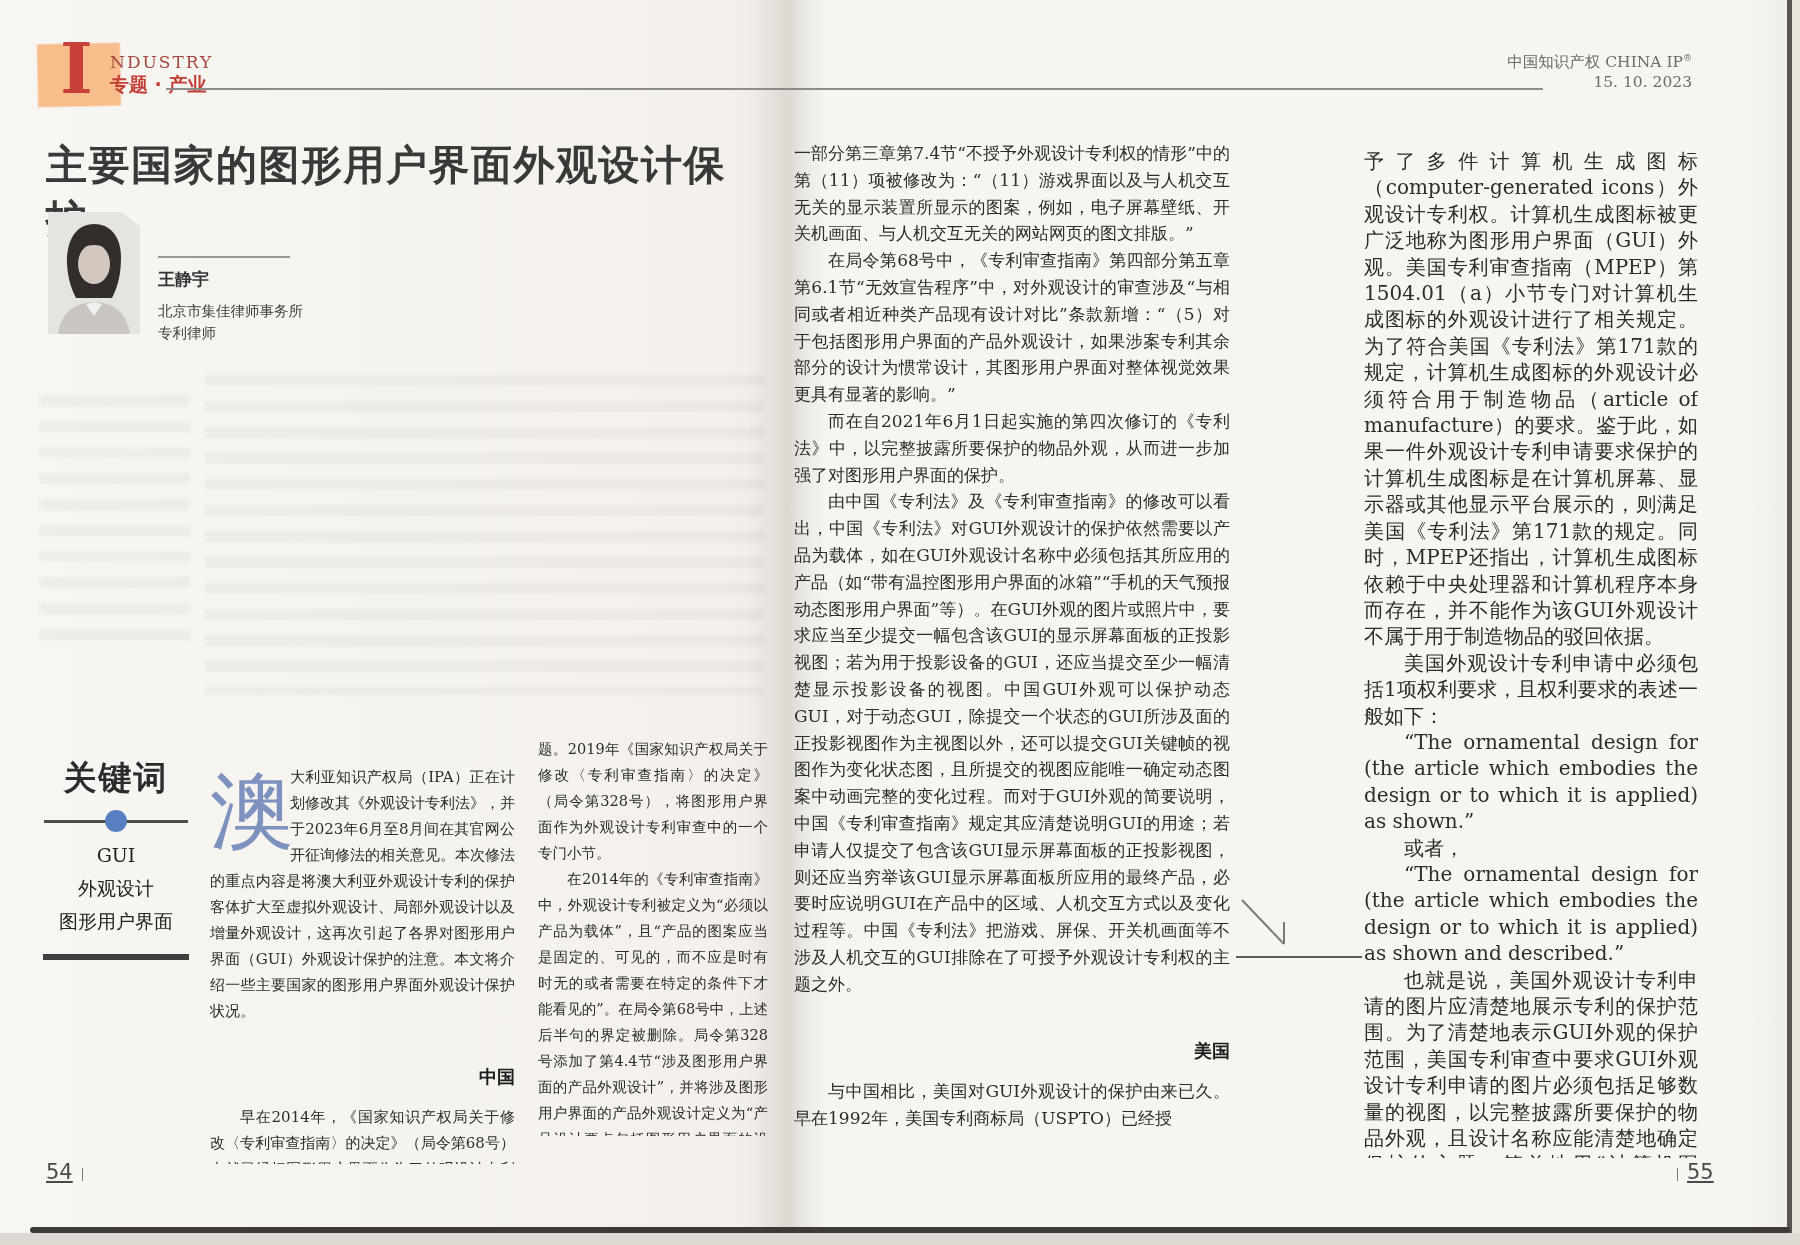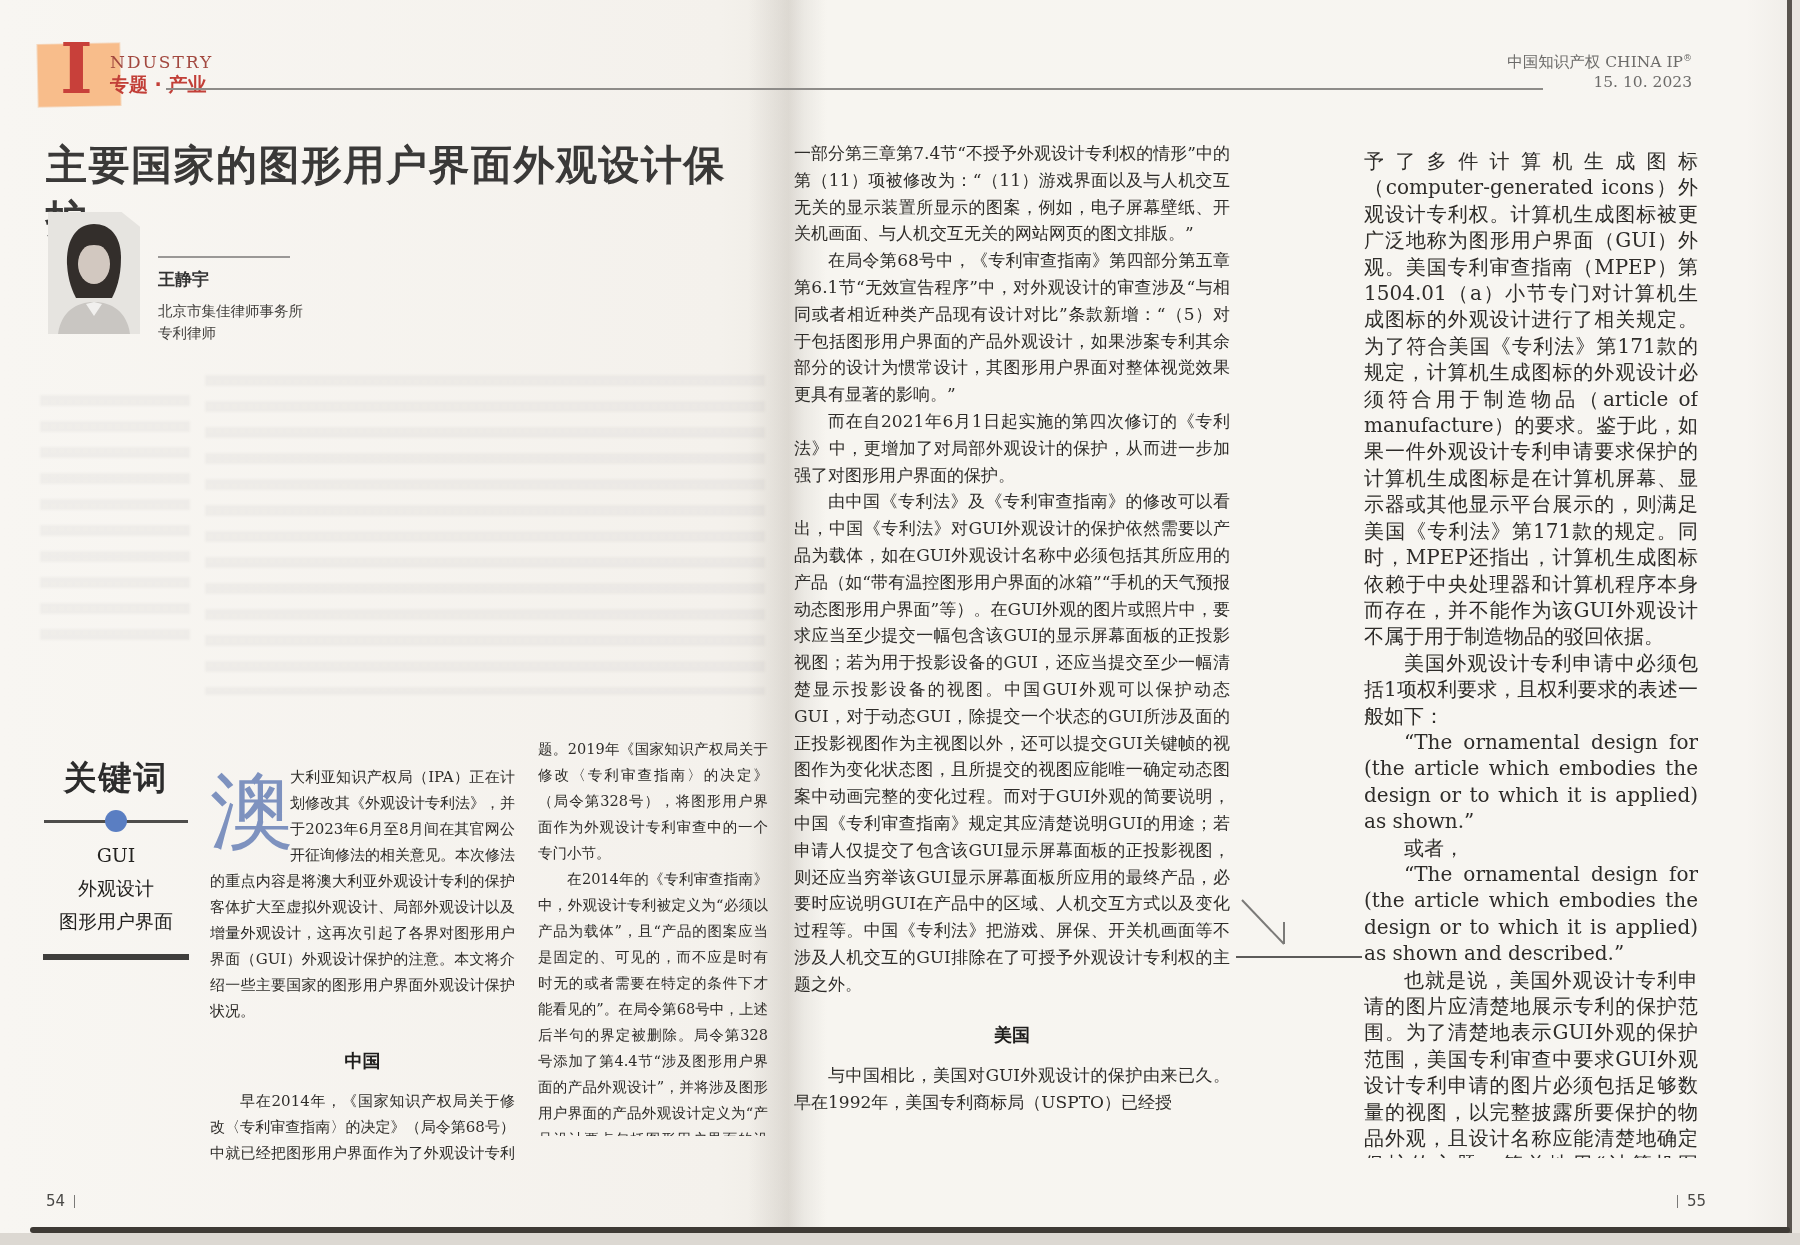--- a/index.html
+++ b/index.html
@@ -37,33 +37,33 @@
   .kw-label{font-size:33px;font-weight:700;color:#2c2c2c;font-family:"DejaVu Sans",sans-serif;letter-spacing:2px;}
   .kw-div{position:relative;height:30px;margin:6px 0 2px;}
   .kw-line{position:absolute;left:4px;right:4px;top:13px;height:3px;background:#4e4d4b;}
   .kw-dot{position:absolute;left:50%;top:3px;width:22px;height:22px;margin-left:-11px;border-radius:50%;background:#5a7ec2;}
   .kw-item{font-size:19px;line-height:33px;color:#232220;text-align:center;}
   .kw-bar{width:146px;height:6px;background:#3f3e3c;margin:16px auto 0;}
   
   .col{text-align:justify;color:#2e2c29;overflow:hidden;}
   .col p{margin:0;}
   .col p.ind{text-indent:2em;}
-  .sec-h{font-family:"DejaVu Sans","Liberation Sans",sans-serif;font-weight:700;font-size:18px;color:#1e1d1c;margin:24px 0 14px;text-align:center;text-indent:0;}
+  .sec-h{font-family:"DejaVu Sans","Liberation Sans",sans-serif;font-weight:700;font-size:18px;color:#1e1d1c;margin:40px 0 14px;text-align:right;text-indent:0;}
   .col1{left:210px;top:764px;width:305px;height:400px;font-size:15px;line-height:26px;}
   .col2{left:538px;top:736px;width:230px;height:400px;font-size:14.5px;line-height:26px;}
   .col3{left:794px;top:140px;width:436px;height:1010px;font-size:17px;line-height:26.8px;}
   .col4{left:1364px;top:148px;width:334px;height:1010px;font-size:20px;line-height:26.4px;}
   .dropcap{float:left;width:74px;font-size:84px;line-height:82px;color:#7e92bf;margin:6px 6px 0 0;text-align:center;}
   
   .ann{left:1236px;top:896px;width:130px;}
   .ann-arrow{display:block;margin:0 0 4px 2px;}
   .ann-rule{width:126px;height:2px;background:#5c5b59;margin:0 0 10px;}
   .ann-text{font-family:"DejaVu Sans","Liberation Sans",sans-serif;font-weight:700;font-size:15px;line-height:21.5px;letter-spacing:0.5px;color:#46639f;text-align:justify;}
   
-  .pagenum{top:1192px;font-size:15px;color:#4a4947;font-family:"DejaVu Sans",sans-serif;}
+  .pagenum{top:1160px;font-size:21px;color:#4a4947;font-family:"DejaVu Sans",sans-serif;text-decoration:underline;}
   .pn-left{left:46px;}
   .pn-right{left:1668px;}
   .pn-bar{display:inline-block;width:1px;height:13px;background:#7a7977;margin:0 9px -2px;}
 </style>
 </head>
 <body>
 
 <div class="spread">
 
   <div class="abs ghost" style="left:205px;top:375px;width:560px;height:320px;"></div>
@@ -116,21 +116,21 @@
 
   <div class="abs col col2">
     <p>题。2019年《国家知识产权局关于修改〈专利审查指南〉的决定》（局令第328号），将图形用户界面作为外观设计专利审查中的一个专门小节。</p>
     <p class="ind">在2014年的《专利审查指南》中，外观设计专利被定义为“必须以产品为载体”，且“产品的图案应当是固定的、可见的，而不应是时有时无的或者需要在特定的条件下才能看见的”。在局令第68号中，上述后半句的界定被删除。局令第328号添加了第4.4节“涉及图形用户界面的产品外观设计”，并将涉及图形用户界面的产品外观设计定义为“产品设计要点包括图形用户界面的设计”。该节对于图形用户界面的产品名称、图片或照片的要求以及简要说明都进行了详细规定。</p>
 
   </div>
 
   <div class="abs col col3">
     <p>一部分第三章第7.4节“不授予外观设计专利权的情形”中的第（11）项被修改为：“（11）游戏界面以及与人机交互无关的显示装置所显示的图案，例如，电子屏幕壁纸、开关机画面、与人机交互无关的网站网页的图文排版。”</p>
     <p class="ind">在局令第68号中，《专利审查指南》第四部分第五章第6.1节“无效宣告程序”中，对外观设计的审查涉及“与相同或者相近种类产品现有设计对比”条款新增：“（5）对于包括图形用户界面的产品外观设计，如果涉案专利其余部分的设计为惯常设计，其图形用户界面对整体视觉效果更具有显著的影响。”</p>
-    <p class="ind">而在自2021年6月1日起实施的第四次修订的《专利法》中，更增加了对局部外观设计的保护，从而进一步加强了对图形用户界面的保护。</p>
+    <p class="ind">而在自2021年6月1日起实施的第四次修订的《专利法》中，以完整披露所要保护的物品外观，从而进一步加强了对图形用户界面的保护。</p>
     <p class="ind">由中国《专利法》及《专利审查指南》的修改可以看出，中国《专利法》对GUI外观设计的保护依然需要以产品为载体，如在GUI外观设计名称中必须包括其所应用的产品（如“带有温控图形用户界面的冰箱”“手机的天气预报动态图形用户界面”等）。在GUI外观的图片或照片中，要求应当至少提交一幅包含该GUI的显示屏幕面板的正投影视图；若为用于投影设备的GUI，还应当提交至少一幅清楚显示投影设备的视图。中国GUI外观可以保护动态GUI，对于动态GUI，除提交一个状态的GUI所涉及面的正投影视图作为主视图以外，还可以提交GUI关键帧的视图作为变化状态图，且所提交的视图应能唯一确定动态图案中动画完整的变化过程。而对于GUI外观的简要说明，中国《专利审查指南》规定其应清楚说明GUI的用途；若申请人仅提交了包含该GUI显示屏幕面板的正投影视图，则还应当穷举该GUI显示屏幕面板所应用的最终产品，必要时应说明GUI在产品中的区域、人机交互方式以及变化过程等。中国《专利法》把游戏、屏保、开关机画面等不涉及人机交互的GUI排除在了可授予外观设计专利权的主题之外。</p>
     <h3 class="sec-h">美国</h3>
     <p class="ind">与中国相比，美国对GUI外观设计的保护由来已久。早在1992年，美国专利商标局（USPTO）已经授</p>
   </div>
 
   <div class="abs ann">
     <svg class="ann-arrow" width="54" height="56" viewBox="0 0 54 56">
       <line x1="4" y1="4" x2="46" y2="48" stroke="#7b7a78" stroke-width="2"></line>
       <line x1="46" y1="26" x2="46" y2="48" stroke="#7b7a78" stroke-width="2"></line>
     </svg>

